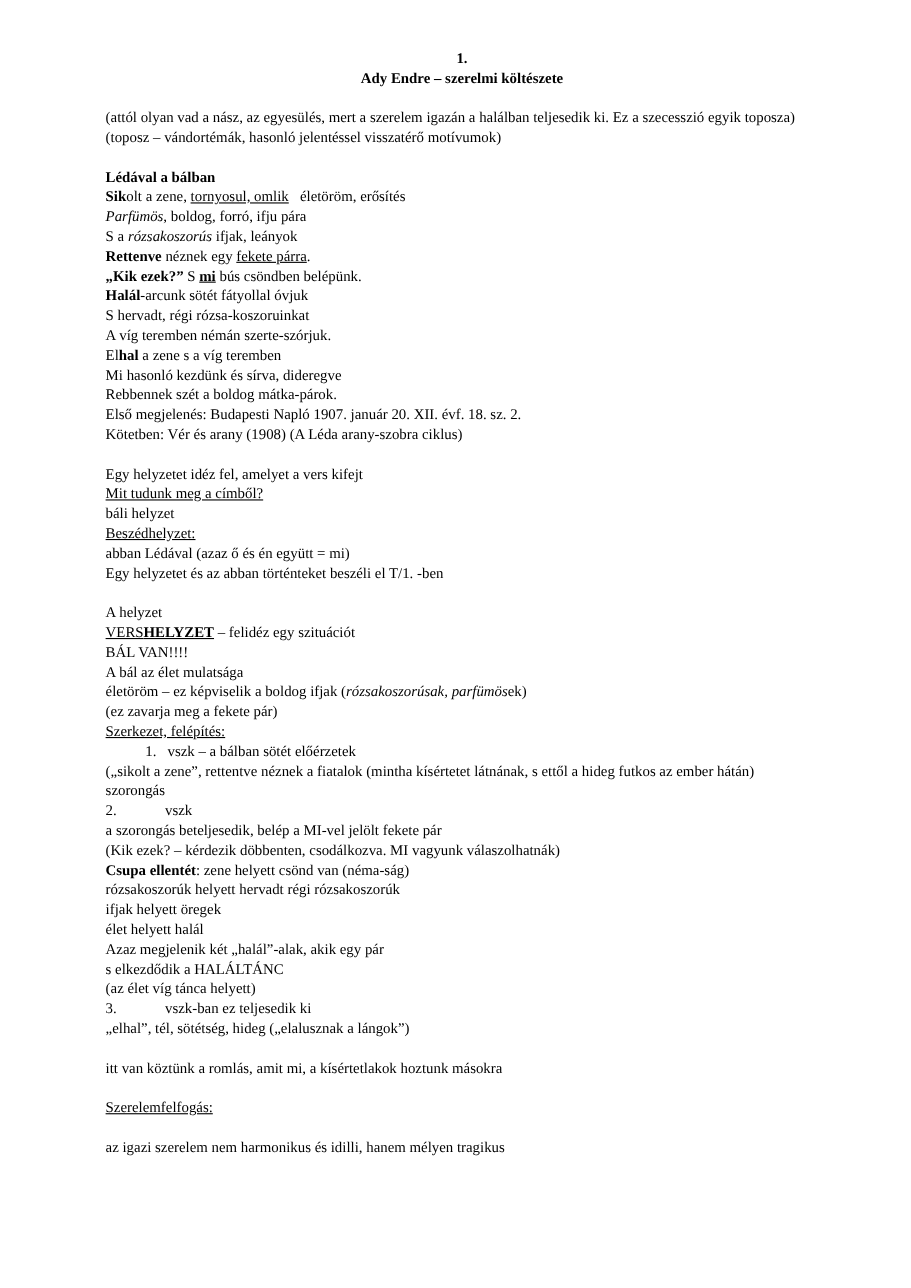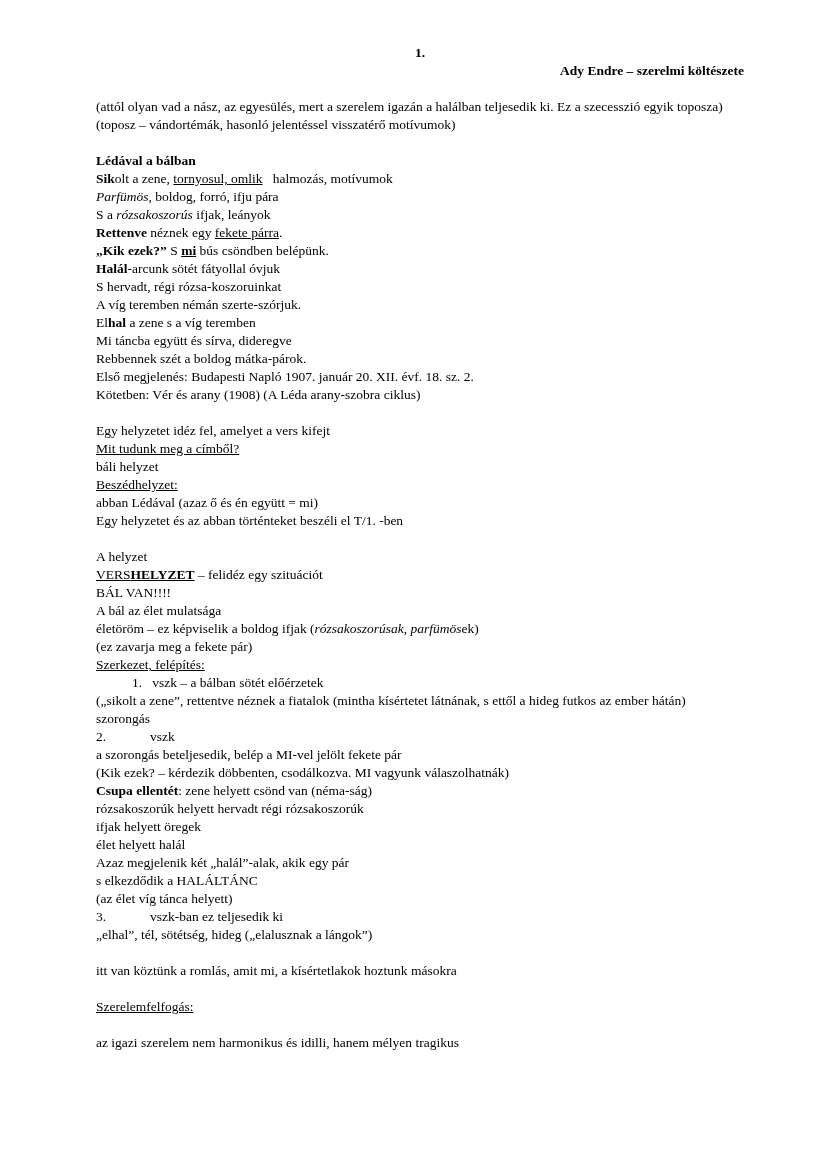--- a/index.html
+++ b/index.html
@@ -26,35 +26,35 @@
   .b { font-weight: 700; }
   .i { font-style: italic; }
   .u { text-decoration: underline; margin-top: 48px; }
 </style>
 </head>
 <body style="background: rgb(255, 255, 255);">
 
 <div class="page">
   <div style="color: rgb(0, 0, 0);">
       <div class="line" style="text-align: center;"><span class="b">1.</span></div>
-      <div class="line" style="text-align: right;"><span class="b">Ady Endre – szerelmi költészete</span></div>
+      <div class="line" style="text-align: center;"><span class="b">Ady Endre – szerelmi költészete</span></div>
       <div class="line">&nbsp;</div>
       <div class="line"><span>(attól olyan vad a nász, az egyesülés, mert a szerelem igazán a halálban teljesedik ki. Ez a szecesszió egyik toposza) (toposz – vándortémák, hasonló jelentéssel visszatérő motívumok)</span></div>
       <div class="line">&nbsp;</div>
       <div class="line"><span class="b">Lédával a bálban</span></div>
-      <div class="line"><span class="b">Sik</span><span>olt a zene, </span><span class="u">tornyosul, omlik</span><span>   halmozás, motívumok</span></div>
+      <div class="line"><span class="b">Sik</span><span>olt a zene, </span><span class="u">tornyosul, omlik</span><span>   életöröm, erősítés</span></div>
       <div class="line"><span class="i">Parfümös</span><span>, boldog, forró, ifju pára</span></div>
       <div class="line"><span>S a </span><span class="i">rózsakoszorús</span><span> ifjak, leányok</span></div>
       <div class="line"><span class="b">Rettenve</span><span> néznek egy </span><span class="u">fekete párra</span><span>.</span></div>
       <div class="line"><span class="b">„Kik ezek?”</span><span> S </span><span class="b u">mi</span><span> bús csöndben belépünk.</span></div>
       <div class="line"><span class="b">Halál</span><span>-arcunk sötét fátyollal óvjuk</span></div>
       <div class="line"><span>S hervadt, régi rózsa-koszoruinkat</span></div>
       <div class="line"><span>A víg teremben némán szerte-szórjuk.</span></div>
       <div class="line"><span>El</span><span class="b">hal</span><span> a zene s a víg teremben</span></div>
-      <div class="line"><span>Mi táncba együtt és sírva, dideregve</span></div>
+      <div class="line"><span>Mi hasonló kezdünk és sírva, dideregve</span></div>
       <div class="line"><span>Rebbennek szét a boldog mátka-párok.</span></div>
       <div class="line"><span>Első megjelenés: Budapesti Napló 1907. január 20. XII. évf. 18. sz. 2.</span></div>
       <div class="line"><span>Kötetben: Vér és arany (1908) (A Léda arany-szobra ciklus)</span></div>
       <div class="line">&nbsp;</div>
       <div class="line"><span>Egy helyzetet idéz fel, amelyet a vers kifejt</span></div>
       <div class="line"><span class="u">Mit tudunk meg a címből?</span></div>
       <div class="line"><span>báli helyzet</span></div>
       <div class="line"><span class="u">Beszédhelyzet:</span></div>
       <div class="line"><span>abban Lédával (azaz ő és én együtt = mi)</span></div>
       <div class="line"><span>Egy helyzetet és az abban történteket beszéli el T/1. -ben</span></div>

